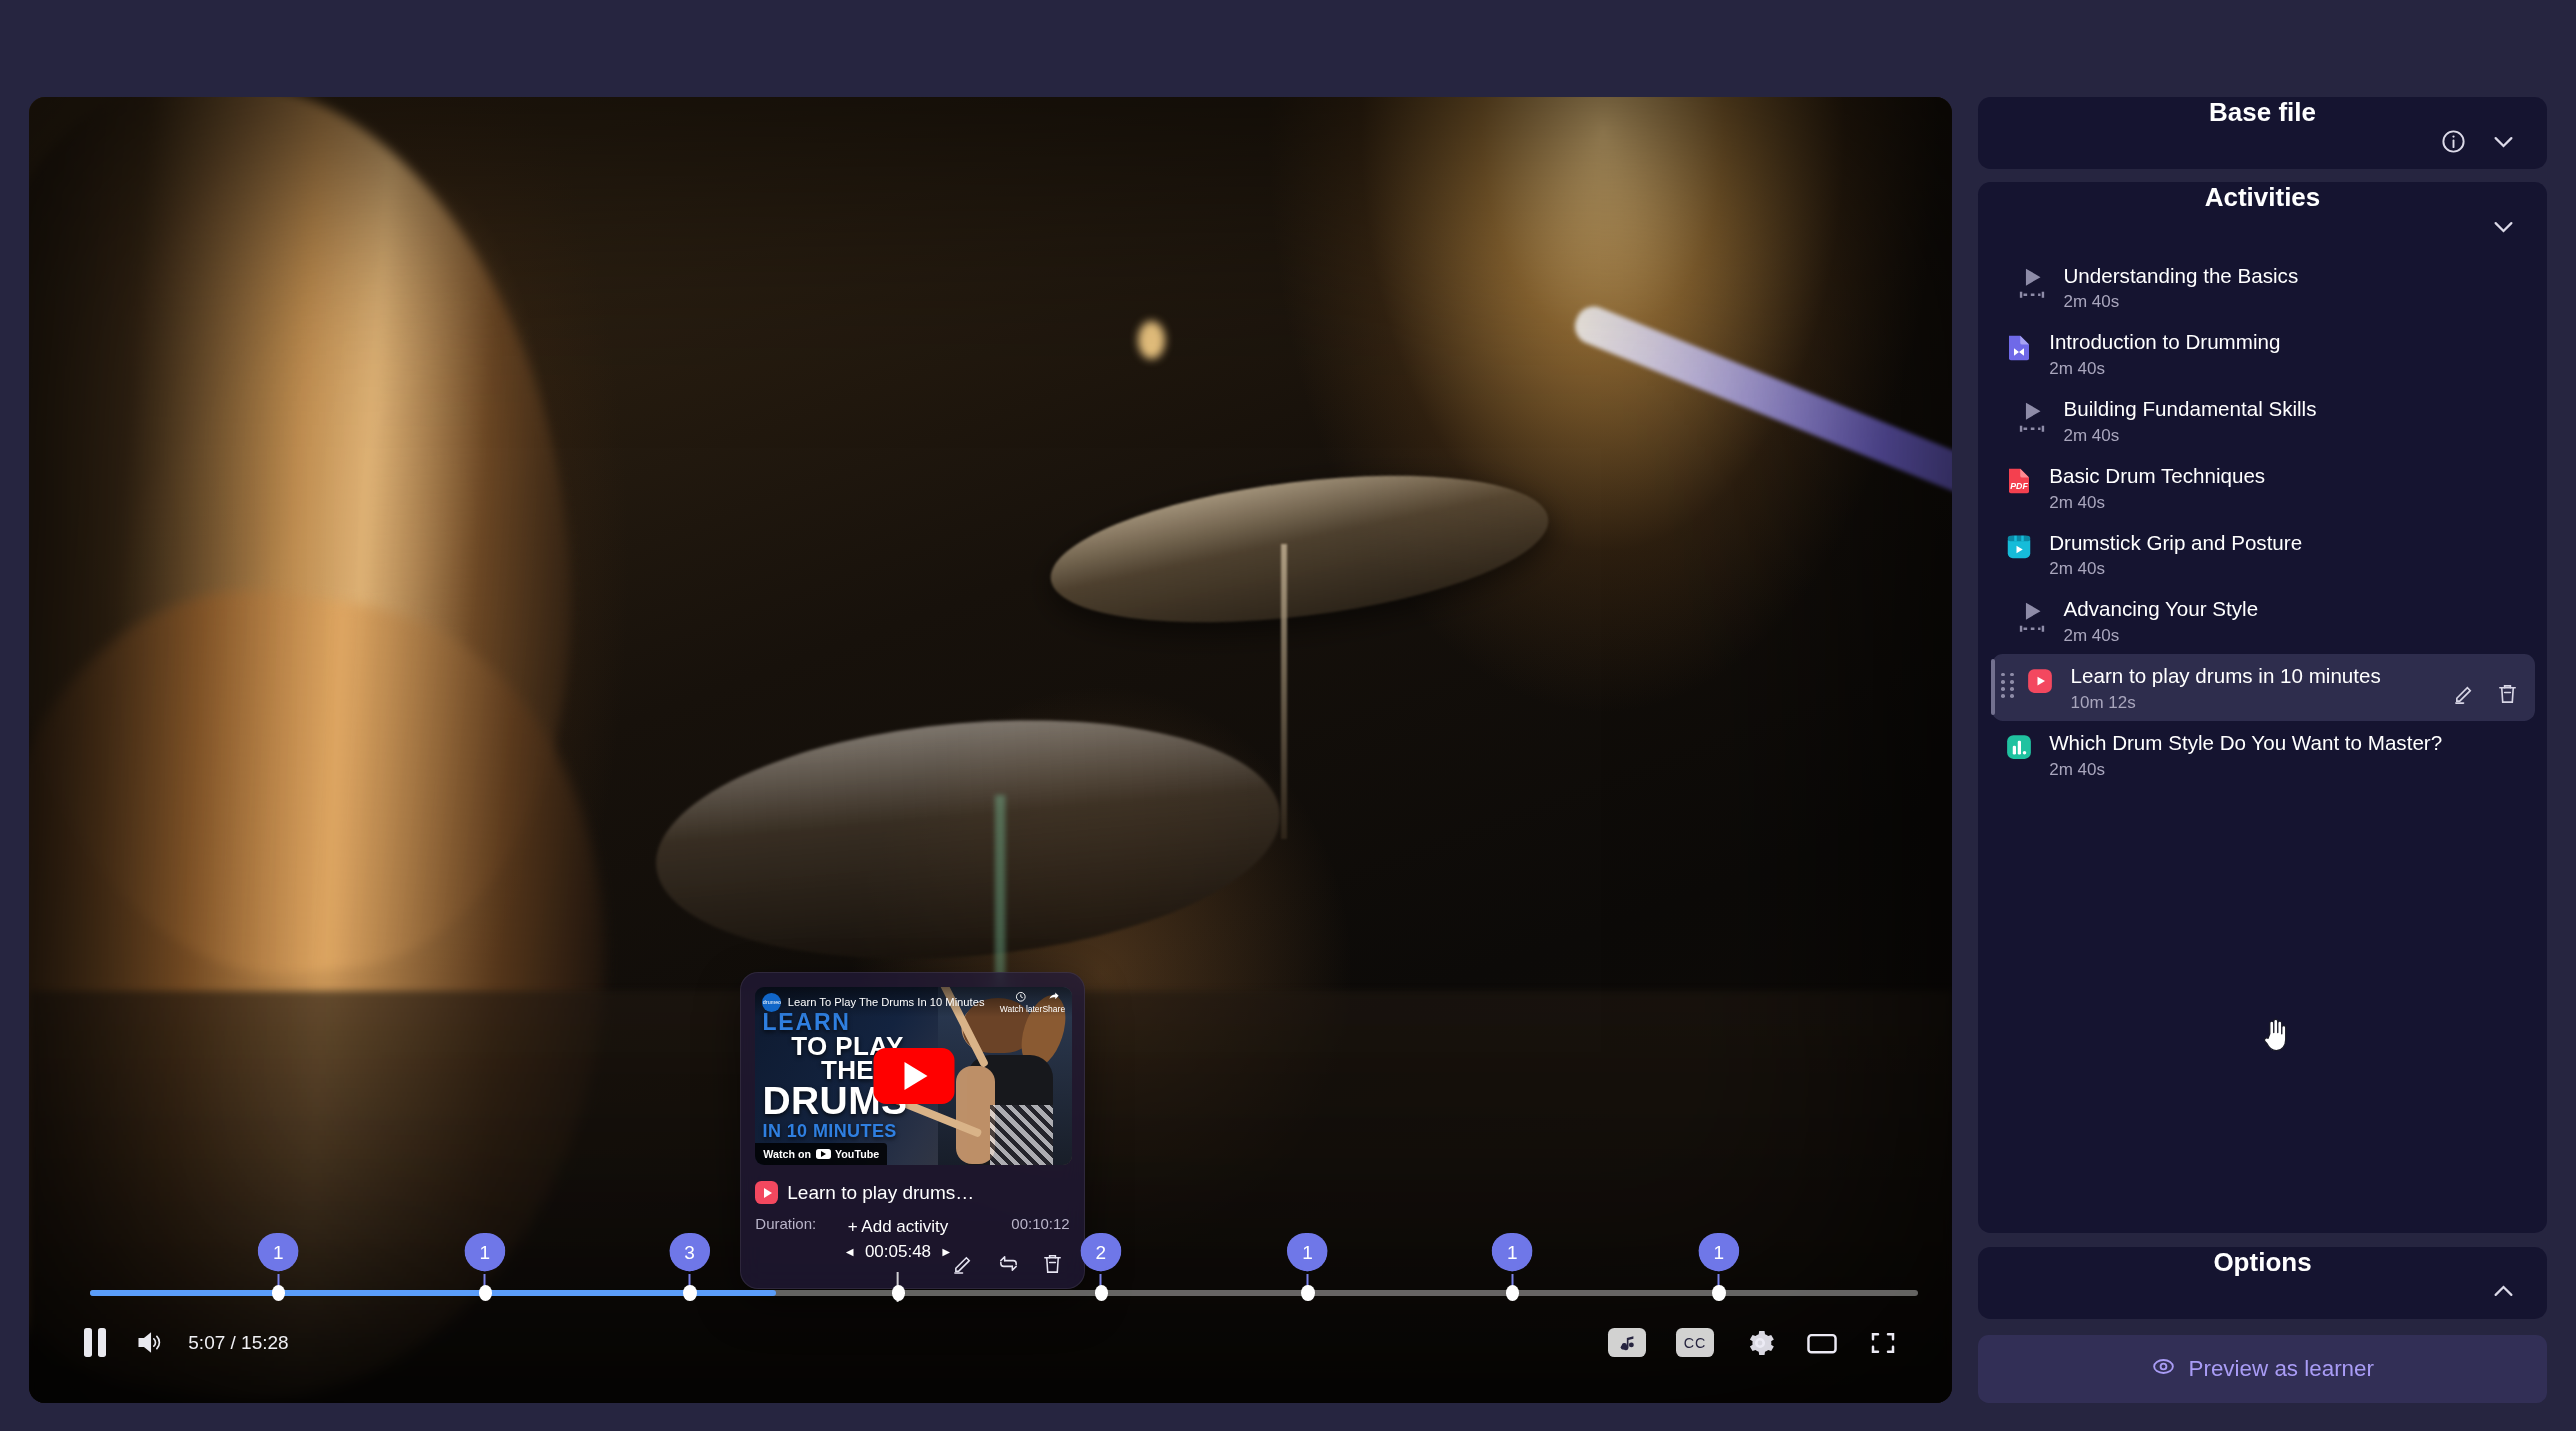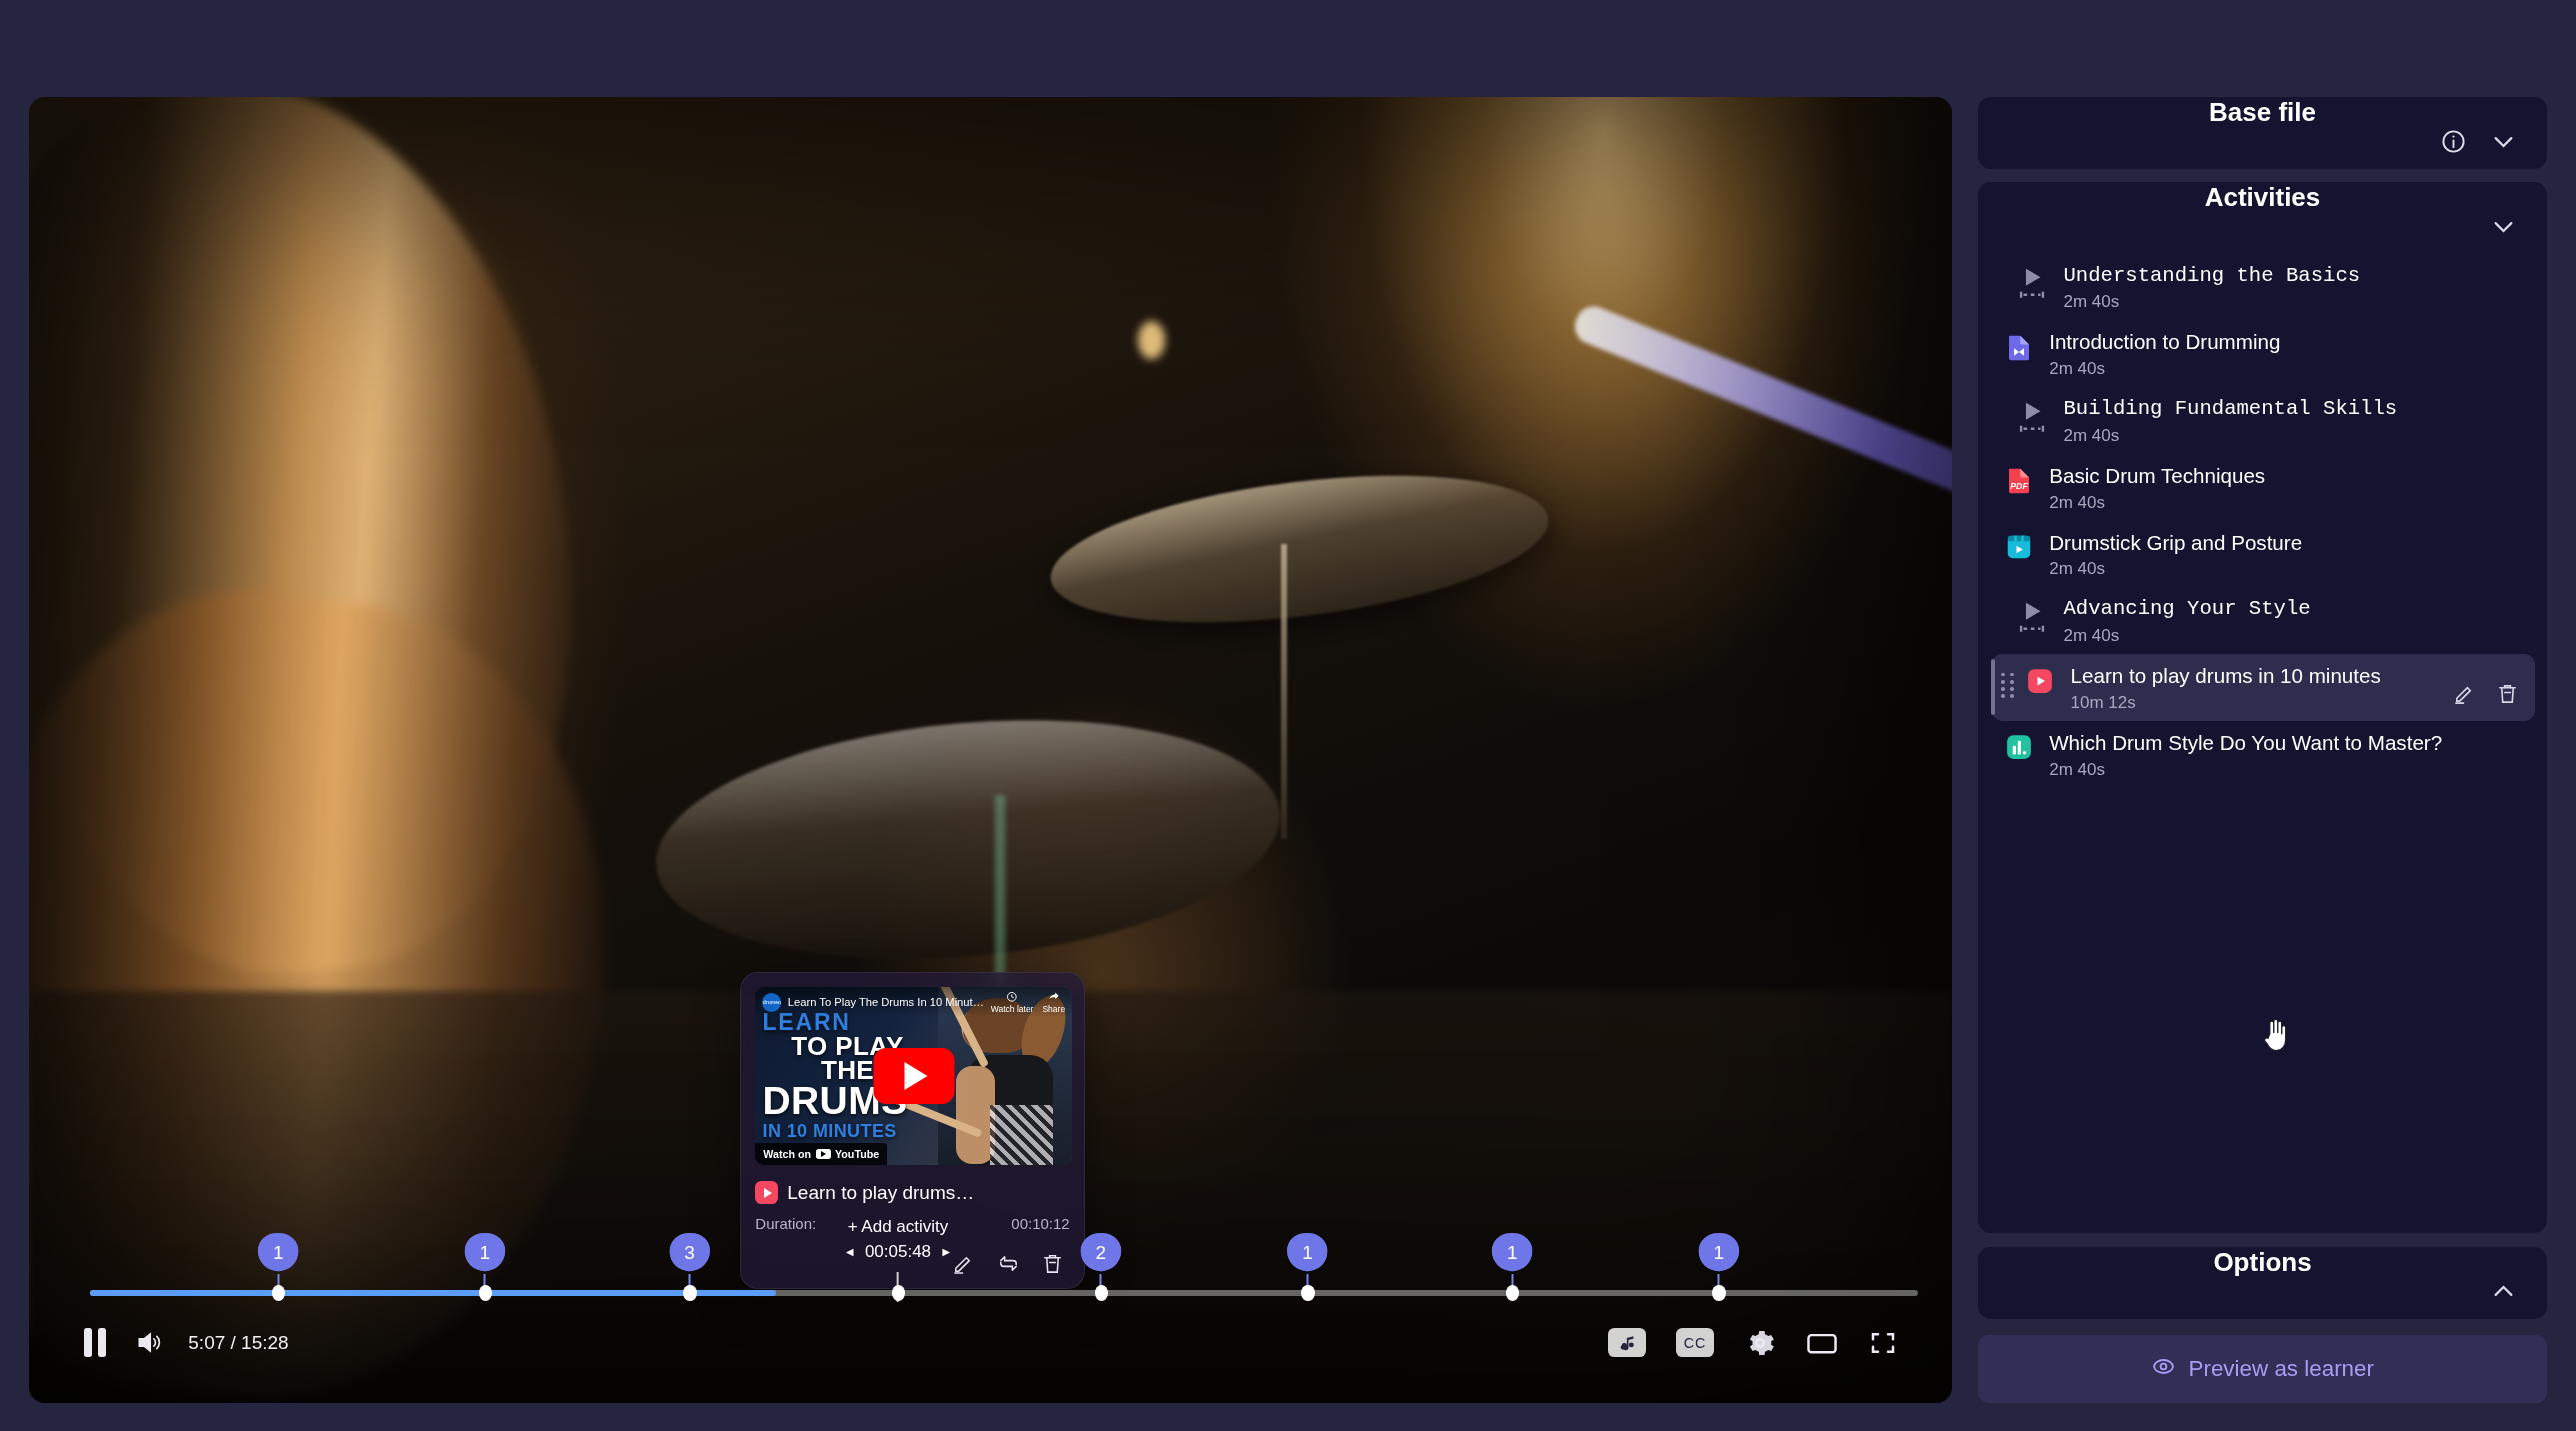--- a/index.html
+++ b/index.html
@@ -178,21 +178,21 @@
   .yt-topbar {
     position: absolute; left: 0; top: 0; width: 100%; height: 30px;
     display: flex; align-items: center; gap: 6.3px;
     padding: 0 7.2px;
     background: linear-gradient(180deg, rgba(0,0,0,.55), rgba(0,0,0,0));
     color: #fff; font-size: 11.2px;
   }
   .yt-avatar { width: 19px; height: 19px; border-radius: 50%; background: #1166c8; flex: none;
     font-size: 5.4px; color: #fff; display:flex; align-items:center; justify-content:center; }
   .yt-toptitle { white-space: nowrap; overflow: hidden; text-overflow: ellipsis; }
-  .yt-topright { margin-left: auto; display: flex; gap: 9px; align-items: center; }
+  .yt-topright { margin-left: auto; display: flex; align-items: center; }
   .yt-chip { display: flex; flex-direction: column; align-items: center; color: #fff; font-size: 8.5px; }
   .yt-chip svg { margin-bottom: 0.9px; }
   .yt-play {
     position: absolute; left: 50%; top: 50%; transform: translate(-50%,-50%);
     width: 81px; height: 56px; border-radius: 12.5px;
     background: #ff0000;
     display: flex; align-items: center; justify-content: center;
   }
   .yt-play-tri { width: 0; height: 0; border-left: 23px solid #fff; border-top: 14.3px solid transparent; border-bottom: 14.3px solid transparent; margin-left: 4.5px; }
   .yt-watchon {
@@ -319,21 +319,21 @@
     width: 16px; margin-right: 3.6px; margin-top: 10.7px;
     display: grid; grid-template-columns: repeat(2, 3.6px); gap: 3.6px 5.4px;
     flex: none; cursor: grab;
   }
   .drag-handle i { width: 3.6px; height: 3.6px; background: #8e8ca8; border-radius: 50%; display: block; }
   .act-icon { width: 39px; flex: none; display: flex; align-items: center; justify-content: center; margin-top: 3.6px; font-style: italic; }
   .act-body { margin-left: 10.7px; flex: 1; min-width: 0; }
   .act-name { color: #ffffff; font-size: 20.6px; line-height: 1.32; }
   .act-dur { color: #a9a6bd; font-size: 17px; margin-top: 3.6px; }
   .act-row.section .act-body { margin-left: 12.5px; }
-  .act-row.section .act-name { font-size: 20.6px; font-family: Liberation Mono, monospace; }
+  .act-row.section .act-name { font-size: 20.6px; }
   .act-tools { position: absolute; right: 16px; bottom: 12.5px; display: flex; gap: 19.7px; }
   .act-tools div { cursor: pointer; }
 
   .sq-icon { width: 30px; height: 30px; border-radius: 8px; display: flex; align-items: center; justify-content: center; }
 
   .options-panel { margin-top: 14.3px; }
   .footer-btns { display: flex; gap: 18px; margin-top: 16px; }
   .btn {
     height: 68px; border-radius: 10.7px;
     display: flex; align-items: center; justify-content: center;

